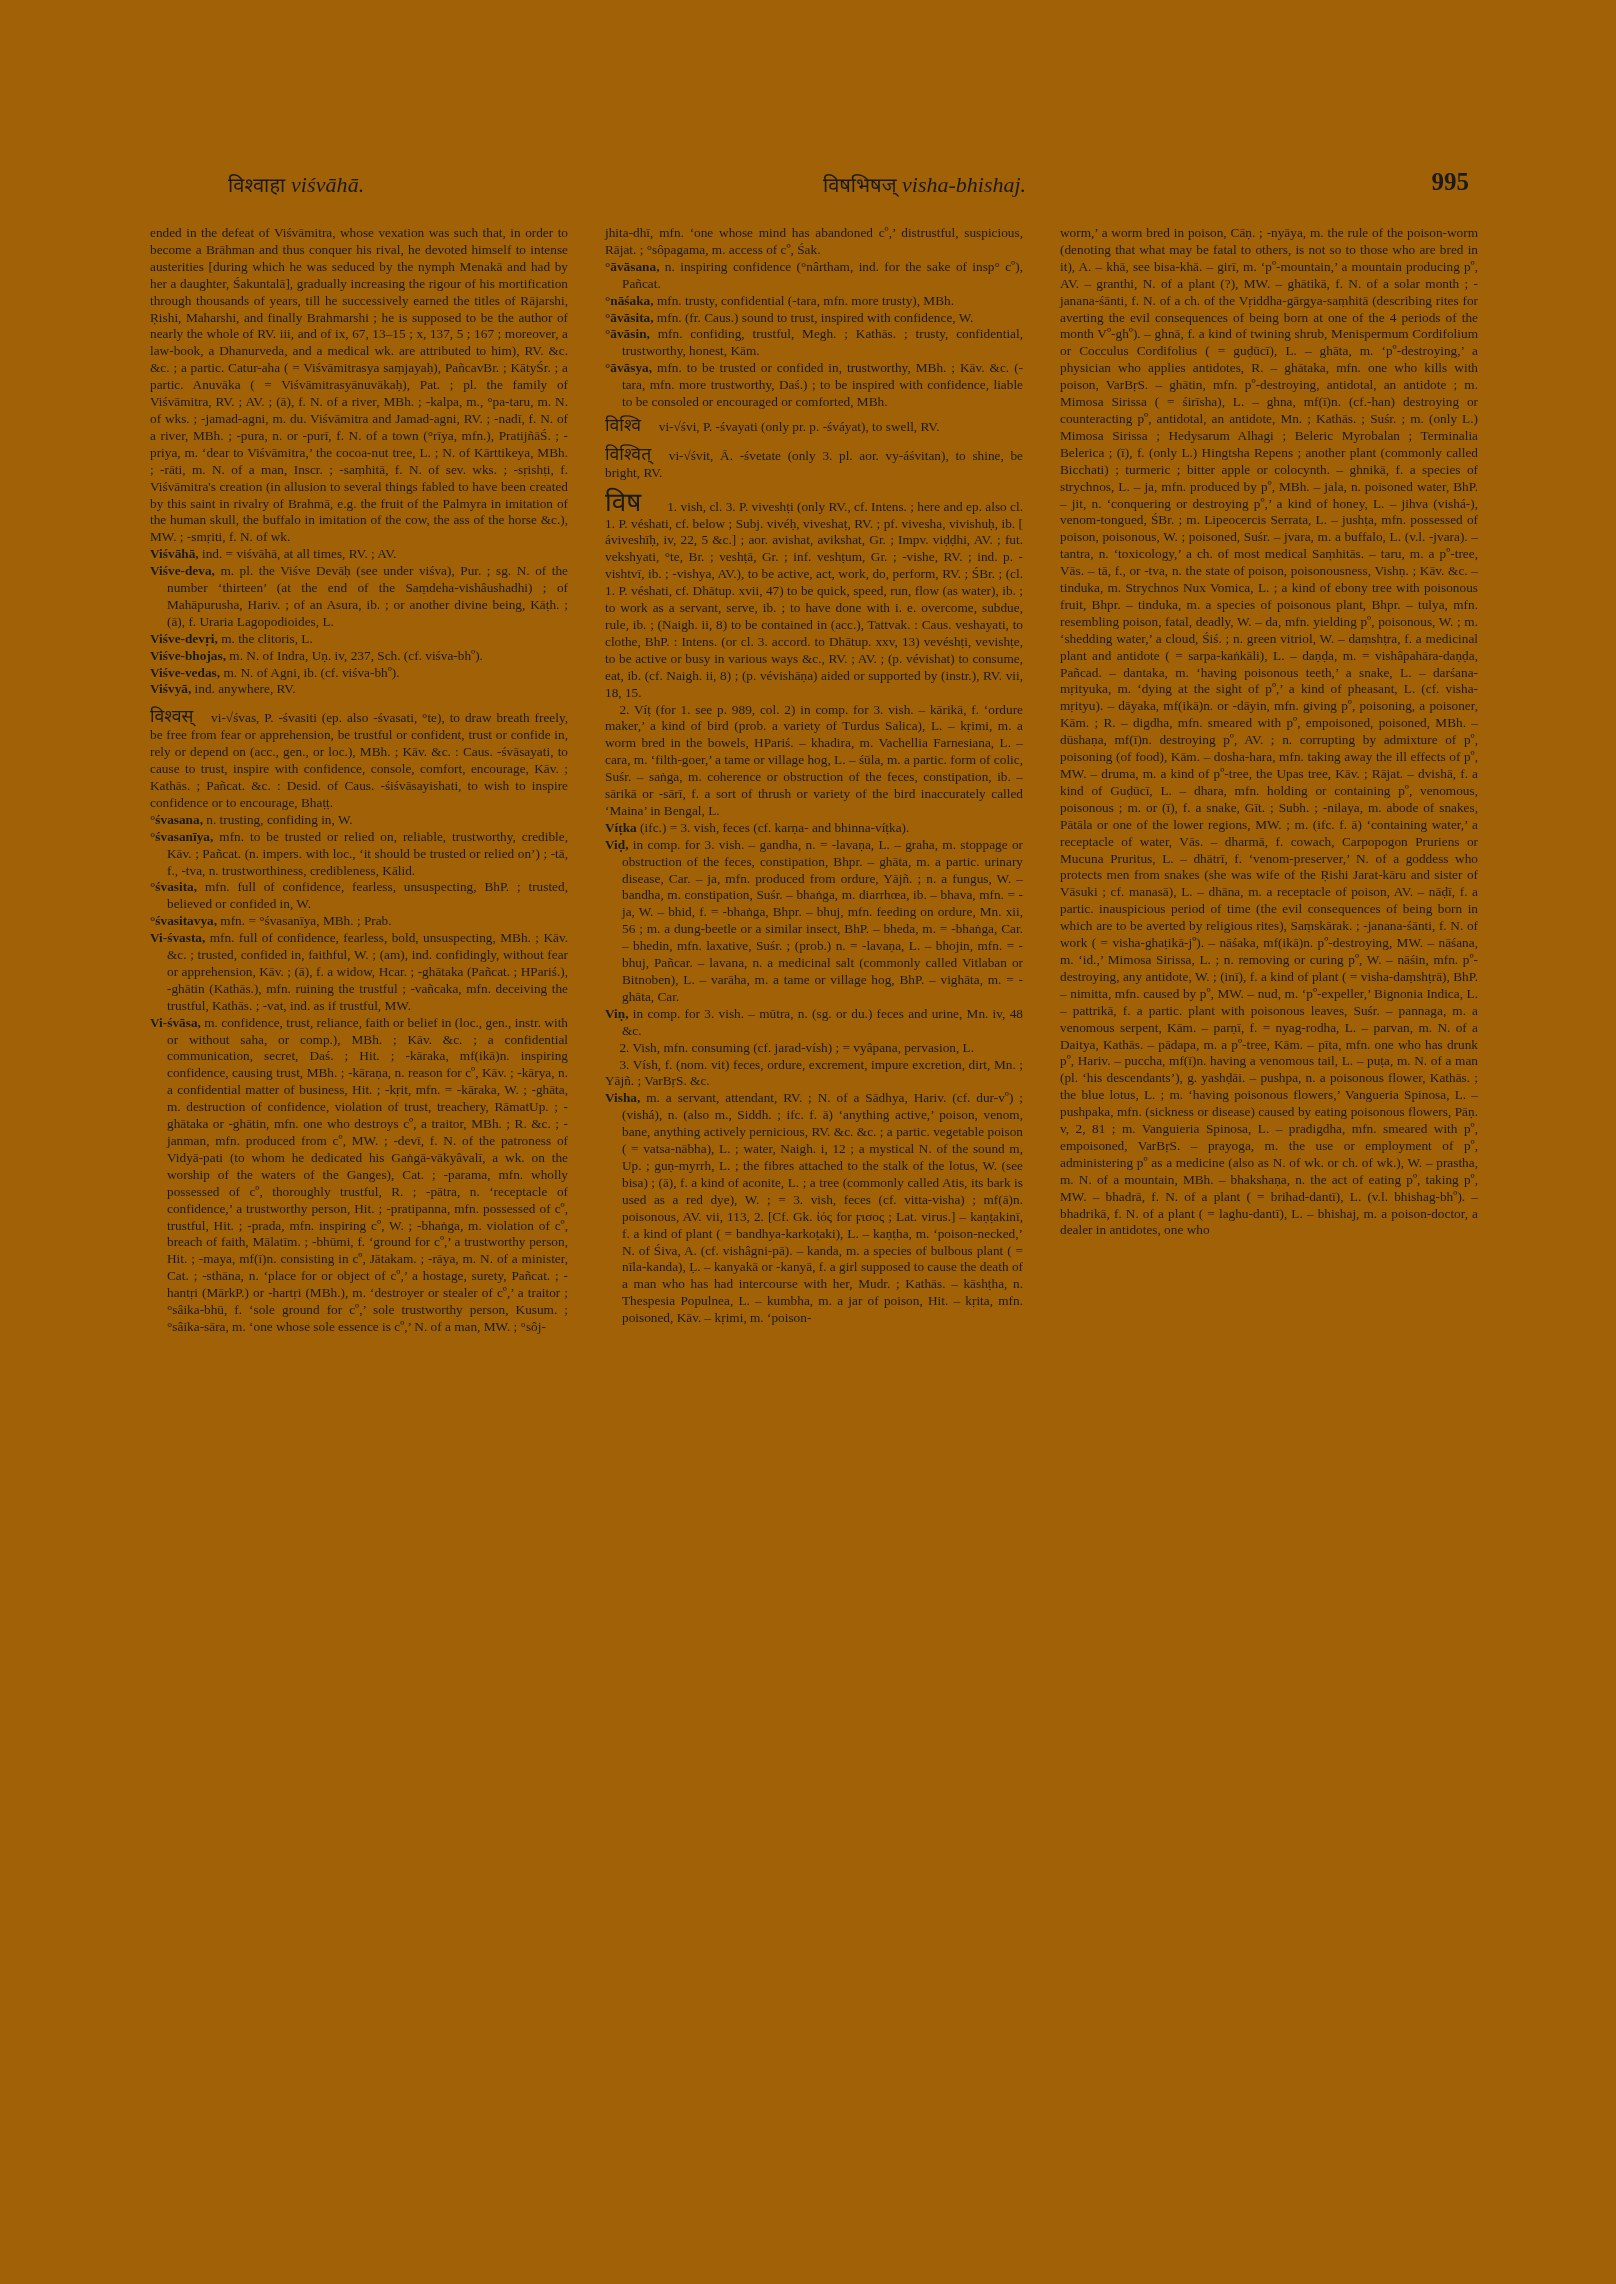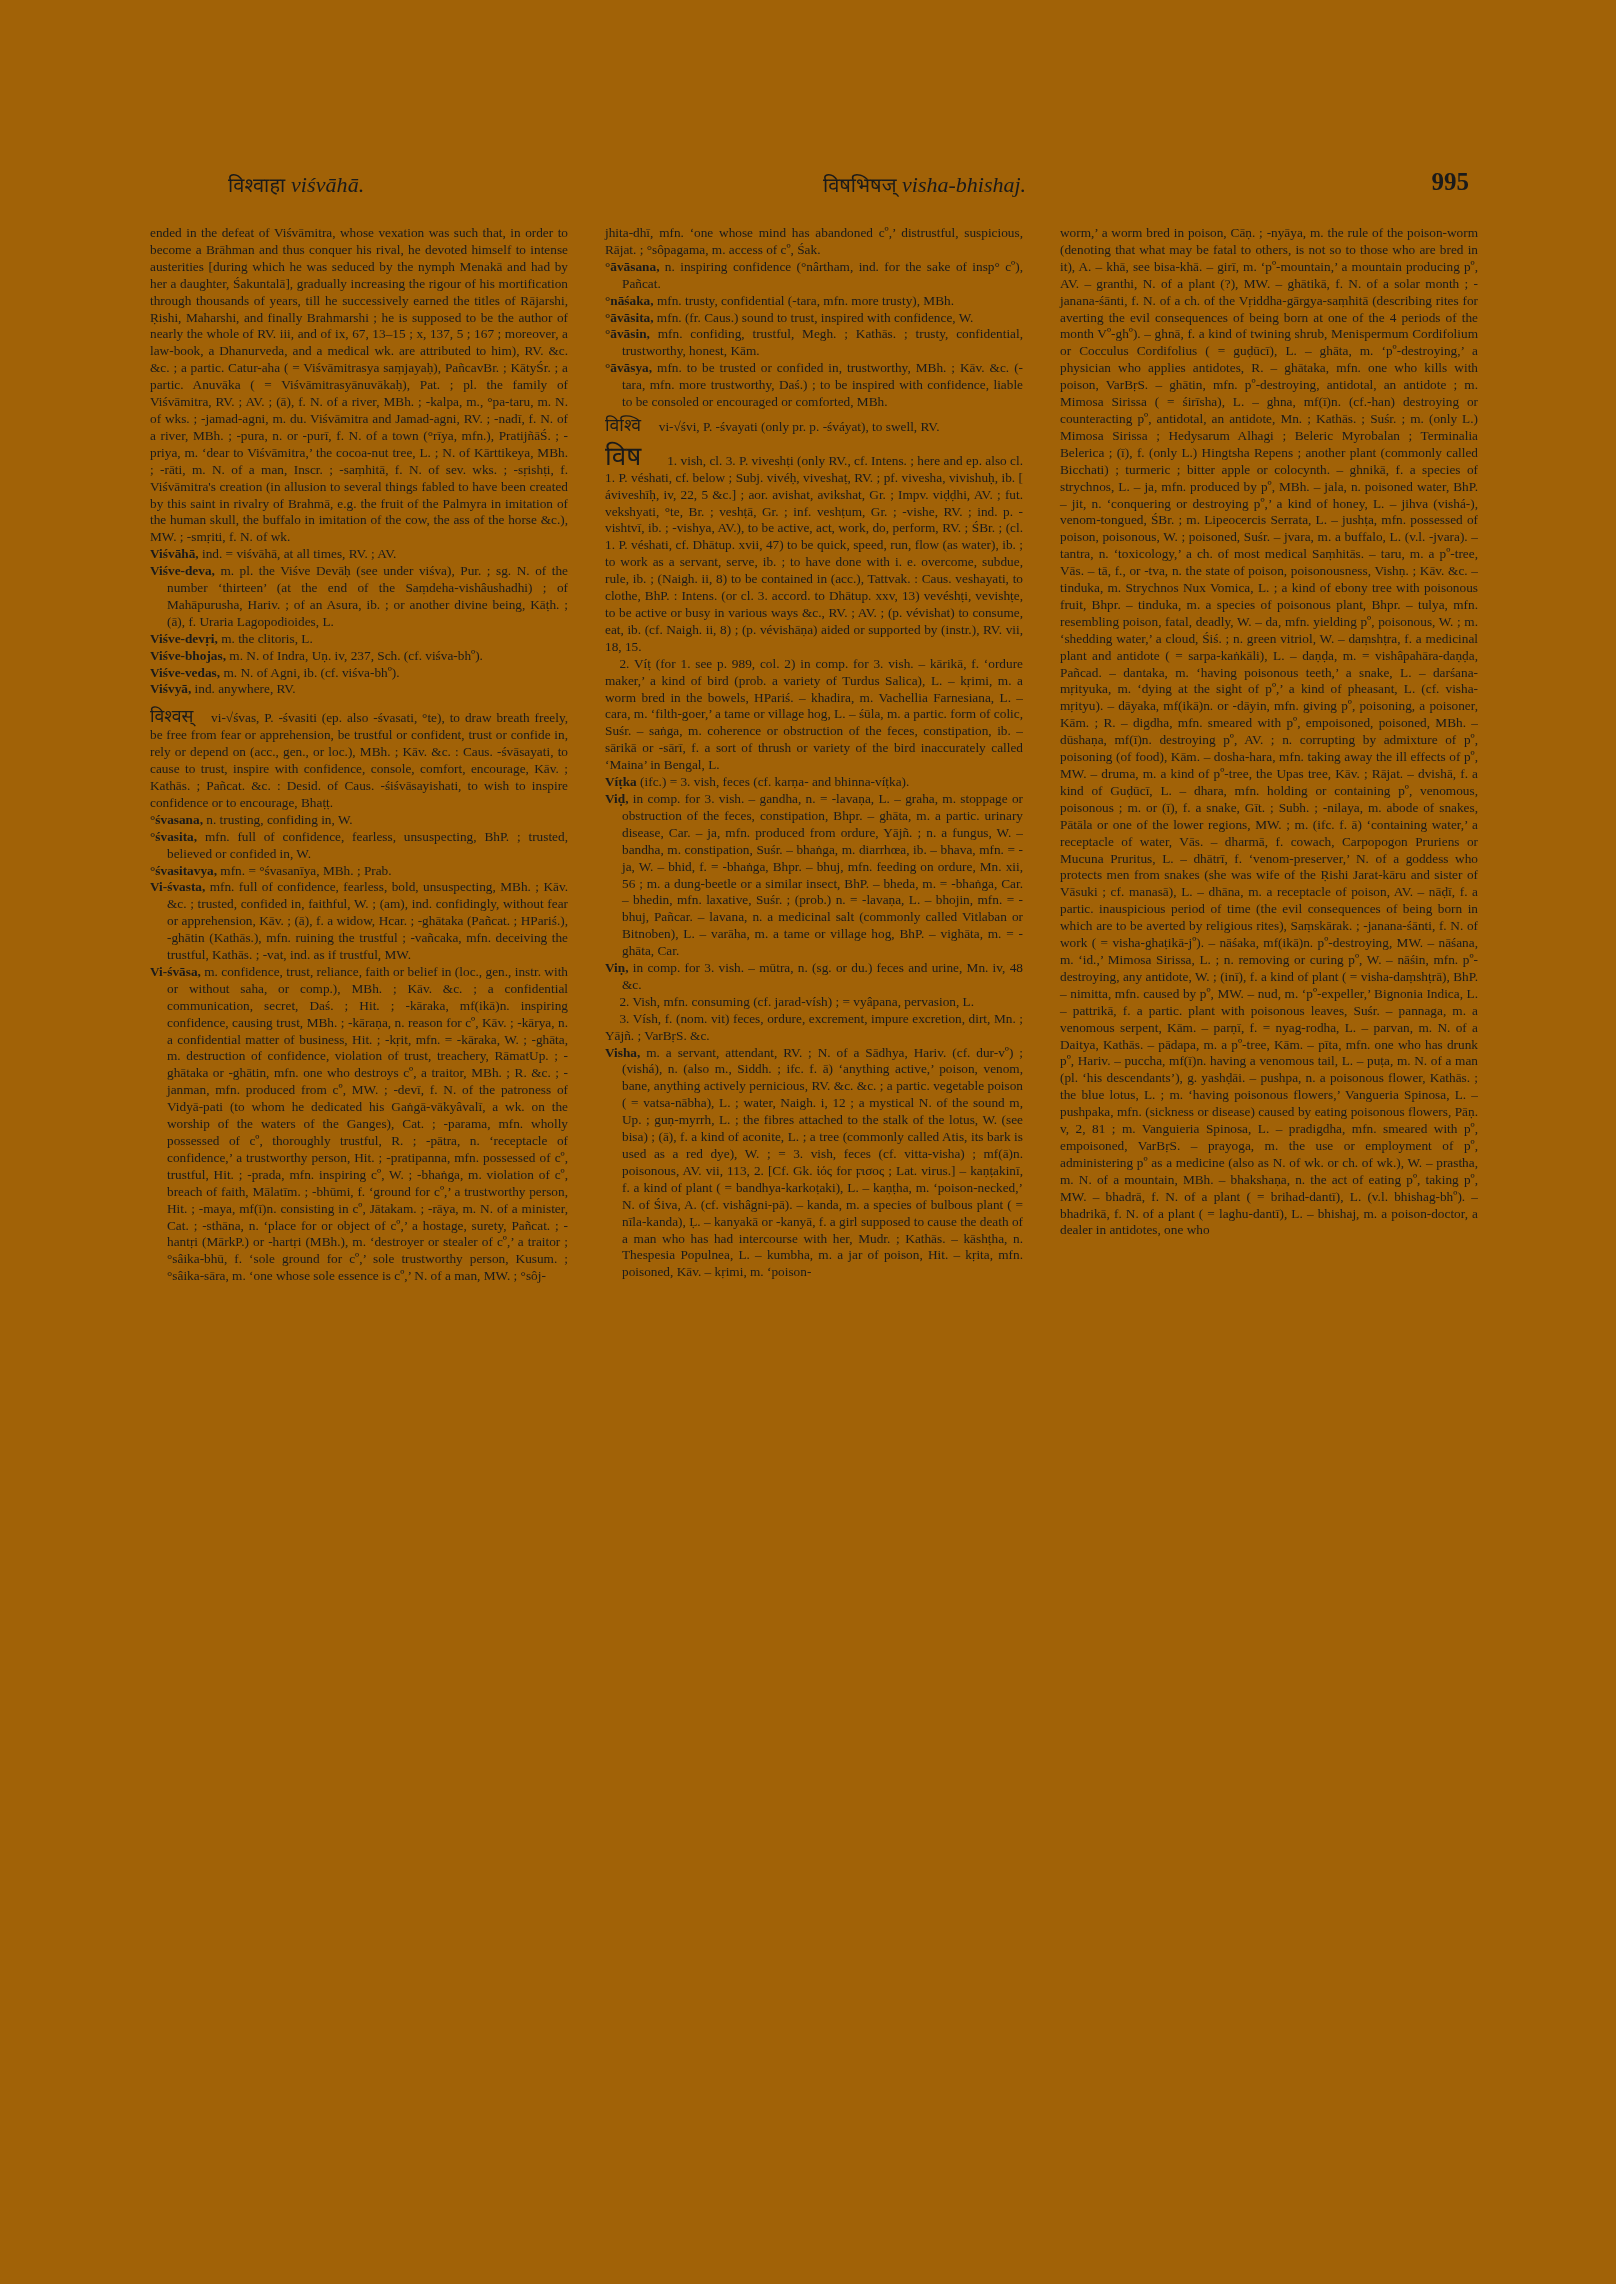--- a/index.html
+++ b/index.html
@@ -92,33 +92,35 @@
     <div class="col c1" id="col-1">
         <p class="">ended in the defeat of Viśvāmitra, whose vexation was such that, in order to become a Brāhman and thus conquer his rival, he devoted himself to intense austerities [during which he was seduced by the nymph Menakā and had by her a daughter, Śakuntalā], gradually increasing the rigour of his mortification through thousands of years, till he successively earned the titles of Rājarshi, Ṛishi, Maharshi, and finally Brahmarshi ; he is supposed to be the author of nearly the whole of RV. iii, and of ix, 67, 13–15 ; x, 137, 5 ; 167 ; moreover, a law-book, a Dhanurveda, and a medical wk. are attributed to him), RV. &amp;c. &amp;c. ; a partic. Catur-aha ( = Viśvāmitrasya saṃjayaḥ), PañcavBr. ; KātyŚr. ; a partic. Anuvāka ( = Viśvāmitrasyānuvākaḥ), Pat. ; pl. the family of Viśvāmitra, RV. ; AV. ; (ā), f. N. of a river, MBh. ; -kalpa, m., °pa-taru, m. N. of wks. ; -jamad-agni, m. du. Viśvāmitra and Jamad-agni, RV. ; -nadī, f. N. of a river, MBh. ; -pura, n. or -purī, f. N. of a town (°rīya, mfn.), PratijñāŚ. ; -priya, m. ‘dear to Viśvāmitra,’ the cocoa-nut tree, L. ; N. of Kārttikeya, MBh. ; -rāti, m. N. of a man, Inscr. ; -saṃhitā, f. N. of sev. wks. ; -sṛishṭi, f. Viśvāmitra's creation (in allusion to several things fabled to have been created by this saint in rivalry of Brahmā, e.g. the fruit of the Palmyra in imitation of the human skull, the buffalo in imitation of the cow, the ass of the horse &amp;c.), MW. ; -smṛiti, f. N. of wk.</p>
         <p class="hang"><span class="bld">Viśvāhā,</span><span> ind. = viśvāhā, at all times, RV. ; AV.</span></p>
         <p class="hang"><span class="bld">Viśve-deva,</span><span> m. pl. the Viśve Devāḥ (see under viśva), Pur. ; sg. N. of the number ‘thirteen’ (at the end of the Saṃdeha-vishâushadhi) ; of Mahāpurusha, Hariv. ; of an Asura, ib. ; or another divine being, Kāṭh. ; (ā), f. Uraria Lagopodioides, L.</span></p>
         <p class="hang"><span class="bld">Viśve-devṛi,</span><span> m. the clitoris, L.</span></p>
         <p class="hang"><span class="bld">Viśve-bhojas,</span><span> m. N. of Indra, Uṇ. iv, 237, Sch. (cf. viśva-bhº).</span></p>
         <p class="hang"><span class="bld">Viśve-vedas,</span><span> m. N. of Agni, ib. (cf. viśva-bhº).</span></p>
         <p class="hang"><span class="bld">Viśvyā,</span><span> ind. anywhere, RV.</span></p>
         <p class="hang" style="padding-left: 0px; text-indent: 0px; margin-top: 6.5px;"><span class="entry-dev">विश्वस् </span><span>vi-√śvas, P. -śvasiti (ep. also -śvasati, °te), to draw breath freely, be free from fear or apprehension, be trustful or confident, trust or confide in, rely or depend on (acc., gen., or loc.), MBh. ; Kāv. &amp;c. : Caus. -śvāsayati, to cause to trust, inspire with confidence, console, comfort, encourage, Kāv. ; Kathās. ; Pañcat. &amp;c. : Desid. of Caus. -śiśvāsayishati, to wish to inspire confidence or to encourage, Bhaṭṭ.</span></p>
         <p class="hang"><span class="bld">°śvasana,</span><span> n. trusting, confiding in, W.</span></p>
+        <p class="hang"><span class="bld">°śvasanīya,</span><span> mfn. to be trusted or relied on, reliable, trustworthy, credible, Kāv. ; Pañcat. (n. impers. with loc., ‘it should be trusted or relied on’) ; -tā, f., -tva, n. trustworthiness, credibleness, Kālid.</span></p>
         <p class="hang"><span class="bld">°śvasita,</span><span> mfn. full of confidence, fearless, unsuspecting, BhP. ; trusted, believed or confided in, W.</span></p>
         <p class="hang"><span class="bld">°śvasitavya,</span><span> mfn. = °śvasanīya, MBh. ; Prab.</span></p>
         <p class="hang"><span class="bld">Vi-śvasta,</span><span> mfn. full of confidence, fearless, bold, unsuspecting, MBh. ; Kāv. &amp;c. ; trusted, confided in, faithful, W. ; (am), ind. confidingly, without fear or apprehension, Kāv. ; (ā), f. a widow, Hcar. ; -ghātaka (Pañcat. ; HPariś.), -ghātin (Kathās.), mfn. ruining the trustful ; -vañcaka, mfn. deceiving the trustful, Kathās. ; -vat, ind. as if trustful, MW.</span></p>
         <p class="hang"><span class="bld">Vi-śvāsa,</span><span> m. confidence, trust, reliance, faith or belief in (loc., gen., instr. with or without saha, or comp.), MBh. ; Kāv. &amp;c. ; a confidential communication, secret, Daś. ; Hit. ; -kāraka, mf(ikā)n. inspiring confidence, causing trust, MBh. ; -kāraṇa, n. reason for cº, Kāv. ; -kārya, n. a confidential matter of business, Hit. ; -kṛit, mfn. = -kāraka, W. ; -ghāta, m. destruction of confidence, violation of trust, treachery, RāmatUp. ; -ghātaka or -ghātin, mfn. one who destroys cº, a traitor, MBh. ; R. &amp;c. ; -janman, mfn. produced from cº, MW. ; -devī, f. N. of the patroness of Vidyā-pati (to whom he dedicated his Gaṅgā-vākyâvalī, a wk. on the worship of the waters of the Ganges), Cat. ; -parama, mfn. wholly possessed of cº, thoroughly trustful, R. ; -pātra, n. ‘receptacle of confidence,’ a trustworthy person, Hit. ; -pratipanna, mfn. possessed of cº, trustful, Hit. ; -prada, mfn. inspiring cº, W. ; -bhaṅga, m. violation of cº, breach of faith, Mālatīm. ; -bhūmi, f. ‘ground for cº,’ a trustworthy person, Hit. ; -maya, mf(ī)n. consisting in cº, Jātakam. ; -rāya, m. N. of a minister, Cat. ; -sthāna, n. ‘place for or object of cº,’ a hostage, surety, Pañcat. ; -hantṛi (MārkP.) or -hartṛi (MBh.), m. ‘destroyer or stealer of cº,’ a traitor ; °sâika-bhū, f. ‘sole ground for cº,’ sole trustworthy person, Kusum. ; °sâika-sāra, m. ‘one whose sole essence is cº,’ N. of a man, MW. ; °sôj-</span></p>
       </div>
     <div class="col c2" id="col-2">
         <p class="">jhita-dhī, mfn. ‘one whose mind has abandoned cº,’ distrustful, suspicious, Rājat. ; °sôpagama, m. access of cº, Śak.</p>
         <p class="hang"><span class="bld">°āvāsana,</span><span> n. inspiring confidence (°nârtham, ind. for the sake of insp° cº), Pañcat.</span></p>
         <p class="hang"><span class="bld">°nāśaka,</span><span> mfn. trusty, confidential (-tara, mfn. more trusty), MBh.</span></p>
         <p class="hang"><span class="bld">°āvāsita,</span><span> mfn. (fr. Caus.) sound to trust, inspired with confidence, W.</span></p>
         <p class="hang"><span class="bld">°āvāsin,</span><span> mfn. confiding, trustful, Megh. ; Kathās. ; trusty, confidential, trustworthy, honest, Kām.</span></p>
         <p class="hang"><span class="bld">°āvāsya,</span><span> mfn. to be trusted or confided in, trustworthy, MBh. ; Kāv. &amp;c. (-tara, mfn. more trustworthy, Daś.) ; to be inspired with confidence, liable to be consoled or encouraged or comforted, MBh.</span></p>
         <p class="hang" style="padding-left: 0px; text-indent: 0px; margin-top: 3px;"><span class="entry-dev">विश्वि </span><span>vi-√śvi, P. -śvayati (only pr. p. -śváyat), to swell, RV.</span></p>
+        <p class="hang" style="padding-left: 0px; text-indent: 0px; margin-top: 6.5px;"><span class="entry-dev">विश्वित् </span><span>vi-√śvit, Ā. -śvetate (only 3. pl. aor. vy-áśvitan), to shine, be bright, RV.</span></p>
         <p class="hang" style="padding-left: 0px; text-indent: 0px; margin-top: 6.5px;"><span class="big-dev">विष </span><span>1. vish, cl. 3. P. viveshṭi (only RV., cf. Intens. ; here and ep. also cl. 1. P. véshati, cf. below ; Subj. vivéḥ, viveshaṭ, RV. ; pf. vivesha, vivishuḥ, ib. [ áviveshīḥ, iv, 22, 5 &amp;c.] ; aor. avishat, avikshat, Gr. ; Impv. viḍḍhi, AV. ; fut. vekshyati, °te, Br. ; veshṭā, Gr. ; inf. veshṭum, Gr. ; -vishe, RV. ; ind. p. -vishtvī, ib. ; -vishya, AV.), to be active, act, work, do, perform, RV. ; ŚBr. ; (cl. 1. P. véshati, cf. Dhātup. xvii, 47) to be quick, speed, run, flow (as water), ib. ; to work as a servant, serve, ib. ; to have done with i. e. overcome, subdue, rule, ib. ; (Naigh. ii, 8) to be contained in (acc.), Tattvak. : Caus. veshayati, to clothe, BhP. : Intens. (or cl. 3. accord. to Dhātup. xxv, 13) vevéshṭi, vevishṭe, to be active or busy in various ways &amp;c., RV. ; AV. ; (p. vévishat) to consume, eat, ib. (cf. Naigh. ii, 8) ; (p. vévishāṇa) aided or supported by (instr.), RV. vii, 18, 15.</span></p>
         <p class="ind">2. Víṭ (for 1. see p. 989, col. 2) in comp. for 3. vish. – kārikā, f. ‘ordure maker,’ a kind of bird (prob. a variety of Turdus Salica), L. – kṛimi, m. a worm bred in the bowels, HPariś. – khadira, m. Vachellia Farnesiana, L. – cara, m. ‘filth-goer,’ a tame or village hog, L. – śūla, m. a partic. form of colic, Suśr. – saṅga, m. coherence or obstruction of the feces, constipation, ib. – sārikā or -sārī, f. a sort of thrush or variety of the bird inaccurately called ‘Maina’ in Bengal, L.</p>
         <p class="hang"><span class="bld">Víṭka</span><span> (ifc.) = 3. vish, feces (cf. karṇa- and bhinna-víṭka).</span></p>
         <p class="hang"><span class="bld">Viḍ,</span><span> in comp. for 3. vish. – gandha, n. = -lavaṇa, L. – graha, m. stoppage or obstruction of the feces, constipation, Bhpr. – ghāta, m. a partic. urinary disease, Car. – ja, mfn. produced from ordure, Yājñ. ; n. a fungus, W. – bandha, m. constipation, Suśr. – bhaṅga, m. diarrhœa, ib. – bhava, mfn. = -ja, W. – bhid, f. = -bhaṅga, Bhpr. – bhuj, mfn. feeding on ordure, Mn. xii, 56 ; m. a dung-beetle or a similar insect, BhP. – bheda, m. = -bhaṅga, Car. – bhedin, mfn. laxative, Suśr. ; (prob.) n. = -lavaṇa, L. – bhojin, mfn. = -bhuj, Pañcar. – lavana, n. a medicinal salt (commonly called Vitlaban or Bitnoben), L. – varāha, m. a tame or village hog, BhP. – vighāta, m. = -ghāta, Car.</span></p>
         <p class="hang"><span class="bld">Viṇ,</span><span> in comp. for 3. vish. – mūtra, n. (sg. or du.) feces and urine, Mn. iv, 48 &amp;c.</span></p>
         <p class="ind">2. Vish, mfn. consuming (cf. jarad-vísh) ; = vyâpana, pervasion, L.</p>
         <p class="ind">3. Vísh, f. (nom. vit) feces, ordure, excrement, impure excretion, dirt, Mn. ; Yājñ. ; VarBṛS. &amp;c.</p>
         <p class="hang"><span class="bld">Vishа,</span><span> m. a servant, attendant, RV. ; N. of a Sādhya, Hariv. (cf. dur-vº) ; (vishá), n. (also m., Siddh. ; ifc. f. ā) ‘anything active,’ poison, venom, bane, anything actively pernicious, RV. &amp;c. &amp;c. ; a partic. vegetable poison ( = vatsa-nābha), L. ; water, Naigh. i, 12 ; a mystical N. of the sound m, Up. ; guṇ-myrrh, L. ; the fibres attached to the stalk of the lotus, W. (see bisa) ; (ā), f. a kind of aconite, L. ; a tree (commonly called Atis, its bark is used as a red dye), W. ; = 3. vish, feces (cf. vitta-visha) ; mf(ā)n. poisonous, AV. vii, 113, 2. [Cf. Gk. ἰός for ϝισος ; Lat. virus.] – kaṇṭakinī, f. a kind of plant ( = bandhya-karkoṭaki), L. – kaṇṭha, m. ‘poison-necked,’ N. of Śiva, A. (cf. vishâgni-pā). – kanda, m. a species of bulbous plant ( = nīla-kanda), Ḷ. – kanyakā or -kanyā, f. a girl supposed to cause the death of a man who has had intercourse with her, Mudr. ; Kathās. – kāshṭha, n. Thespesia Populnea, L. – kumbha, m. a jar of poison, Hit. – kṛita, mfn. poisoned, Kāv. – kṛimi, m. ‘poison-</span></p>
       </div>
     <div class="col c3" id="col-3">

